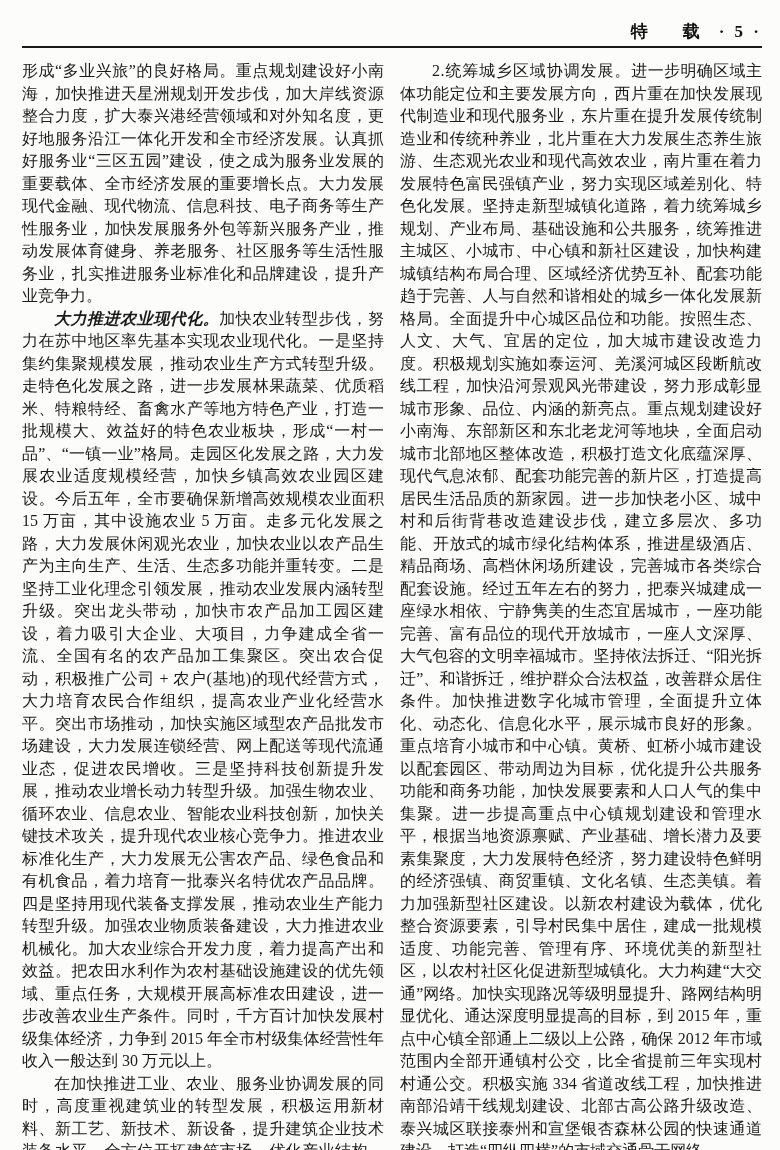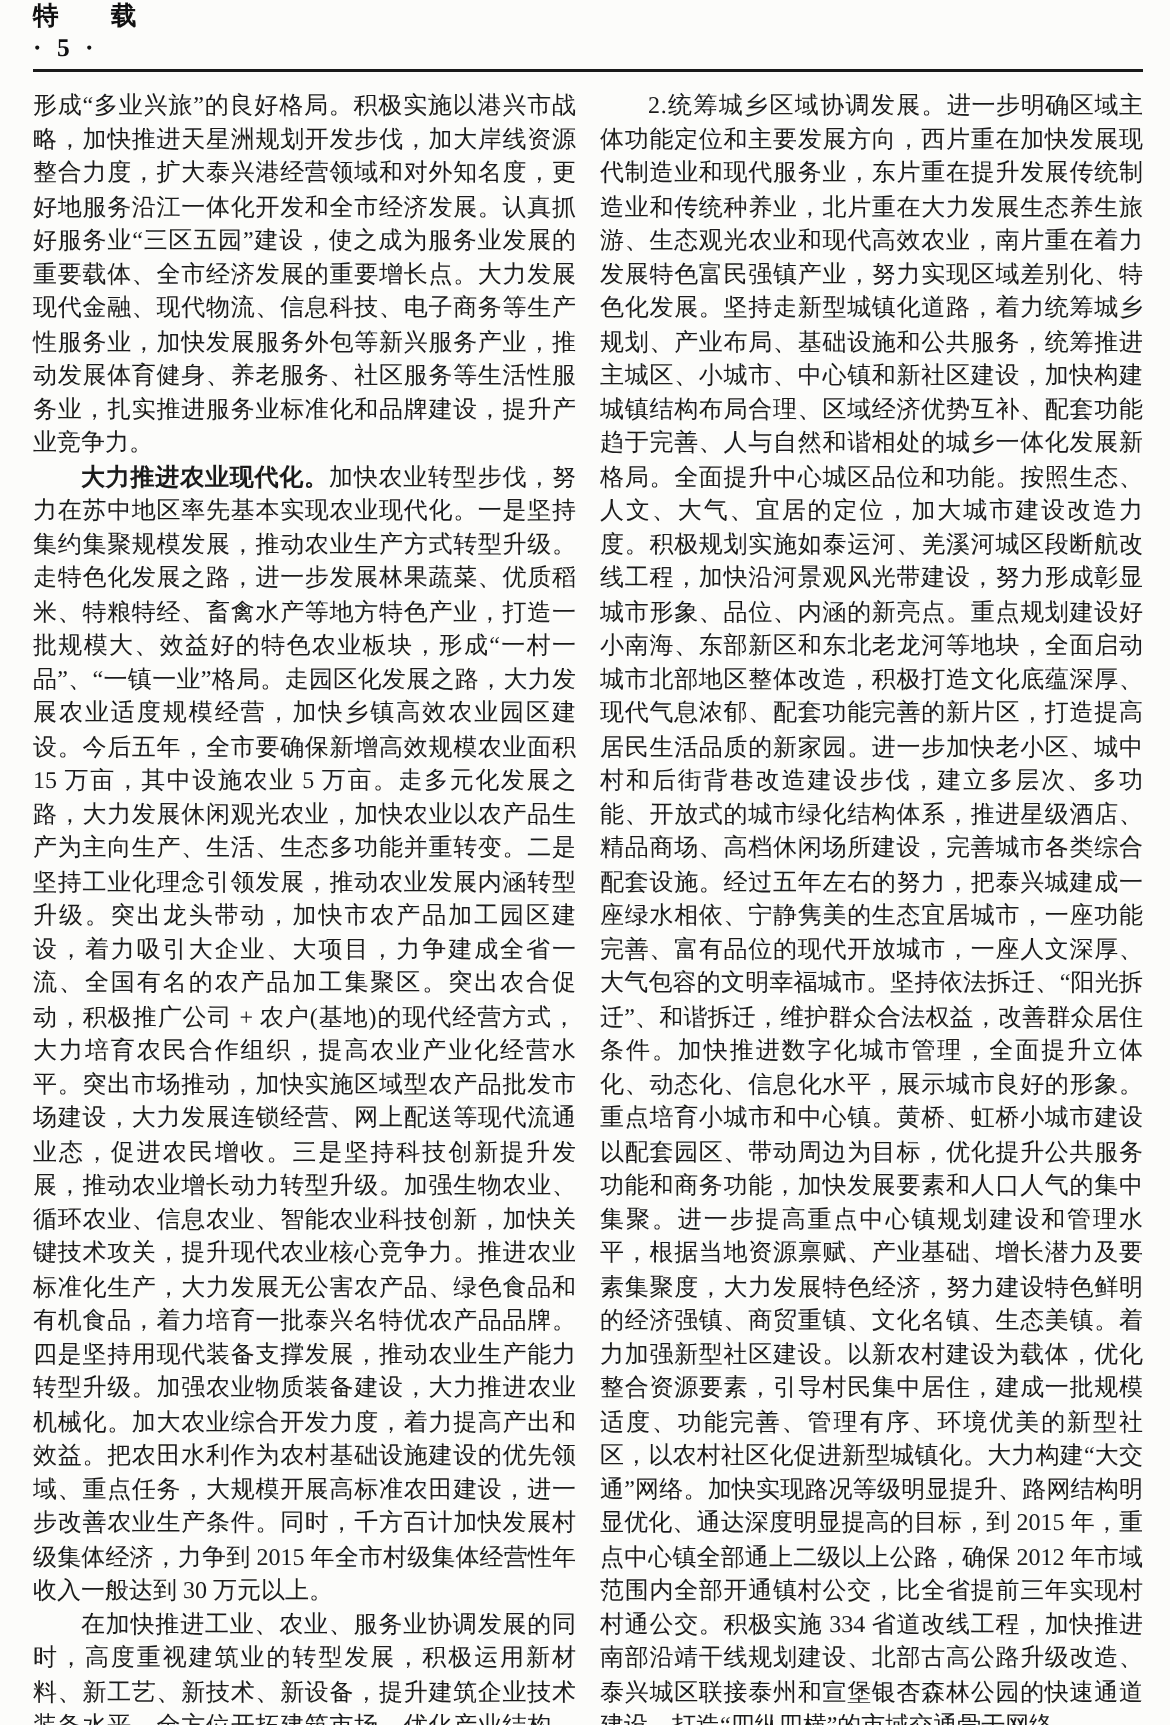--- a/index.html
+++ b/index.html
@@ -20,21 +20,20 @@
     padding: 20px 18px 0 22px;
   }
   .header {
     display: flex;
     justify-content: flex-end;
     align-items: baseline;
     height: 22px;
     font-size: 17px;
     font-weight: bold;
     color: #111;
-    flex-direction: column;
   }
   .header-title {
     letter-spacing: 9px;
     margin-right: 10px;
   }
   .header-page {
     letter-spacing: 3px;
   }
   .rule {
     border-top: 2px solid #1a1a1a;
@@ -52,35 +51,35 @@
   .column p {
     margin: 0;
     font-size: 16px;
     line-height: 22.5px;
     text-align: justify;
     text-justify: inter-ideograph;
     word-break: break-all;
     color: #1b1b1b;
   }
   .column p.indent { text-indent: 2em; }
-  .lead-bold { font-weight: bold; }
+  .lead-bold { font-weight: bold; font-style: italic; }
   .lead-kai { letter-spacing: 0.5px; }
 </style>
 </head>
 <body>
 
 <div class="page">
   <div class="header">
     <span class="header-title">特　载</span>
     <span class="header-page">· 5 ·</span>
   </div>
   <div class="rule"></div>
   <div class="columns">
     <div class="column" id="col-left">
-        <p><span>形成“多业兴旅”的良好格局。积极实施以港兴市战略，加快推进天星洲规划开发步伐，加大岸线资源整合力度，扩大泰兴港经营领域和对外知名度，更好地服务沿江一体化开发和全市经济发展。认真抓好服务业“三区五园”建设，使之成为服务业发展的重要载体、全市经济发展的重要增长点。大力发展现代金融、现代物流、信息科技、电子商务等生产性服务业，加快发展服务外包等新兴服务产业，推动发展体育健身、养老服务、社区服务等生活性服务业，扎实推进服务业标准化和品牌建设，提升产业竞争力。</span></p>
+        <p><span>形成“多业兴旅”的良好格局。重点规划建设好小南海，加快推进天星洲规划开发步伐，加大岸线资源整合力度，扩大泰兴港经营领域和对外知名度，更好地服务沿江一体化开发和全市经济发展。认真抓好服务业“三区五园”建设，使之成为服务业发展的重要载体、全市经济发展的重要增长点。大力发展现代金融、现代物流、信息科技、电子商务等生产性服务业，加快发展服务外包等新兴服务产业，推动发展体育健身、养老服务、社区服务等生活性服务业，扎实推进服务业标准化和品牌建设，提升产业竞争力。</span></p>
         <p class="indent"><span class="lead-bold">大力推进农业现代化。</span><span>加快农业转型步伐，努力在苏中地区率先基本实现农业现代化。一是坚持集约集聚规模发展，推动农业生产方式转型升级。走特色化发展之路，进一步发展林果蔬菜、优质稻米、特粮特经、畜禽水产等地方特色产业，打造一批规模大、效益好的特色农业板块，形成“一村一品”、“一镇一业”格局。走园区化发展之路，大力发展农业适度规模经营，加快乡镇高效农业园区建设。今后五年，全市要确保新增高效规模农业面积 15 万亩，其中设施农业 5 万亩。走多元化发展之路，大力发展休闲观光农业，加快农业以农产品生产为主向生产、生活、生态多功能并重转变。二是坚持工业化理念引领发展，推动农业发展内涵转型升级。突出龙头带动，加快市农产品加工园区建设，着力吸引大企业、大项目，力争建成全省一流、全国有名的农产品加工集聚区。突出农合促动，积极推广公司 + 农户(基地)的现代经营方式，大力培育农民合作组织，提高农业产业化经营水平。突出市场推动，加快实施区域型农产品批发市场建设，大力发展连锁经营、网上配送等现代流通业态，促进农民增收。三是坚持科技创新提升发展，推动农业增长动力转型升级。加强生物农业、循环农业、信息农业、智能农业科技创新，加快关键技术攻关，提升现代农业核心竞争力。推进农业标准化生产，大力发展无公害农产品、绿色食品和有机食品，着力培育一批泰兴名特优农产品品牌。四是坚持用现代装备支撑发展，推动农业生产能力转型升级。加强农业物质装备建设，大力推进农业机械化。加大农业综合开发力度，着力提高产出和效益。把农田水利作为农村基础设施建设的优先领域、重点任务，大规模开展高标准农田建设，进一步改善农业生产条件。同时，千方百计加快发展村级集体经济，力争到 2015 年全市村级集体经营性年收入一般达到 30 万元以上。</span></p>
         <p class="indent"><span>在加快推进工业、农业、服务业协调发展的同时，高度重视建筑业的转型发展，积极运用新材料、新工艺、新技术、新设备，提升建筑企业技术装备水平，全方位开拓建筑市场，优化产业结构，加快实现建筑大市向建筑强市的跨越。</span></p>
       </div>
     <div class="column" id="col-right">
         <p class="indent"><span class="lead-kai">2.统筹城乡区域协调发展。</span><span>进一步明确区域主体功能定位和主要发展方向，西片重在加快发展现代制造业和现代服务业，东片重在提升发展传统制造业和传统种养业，北片重在大力发展生态养生旅游、生态观光农业和现代高效农业，南片重在着力发展特色富民强镇产业，努力实现区域差别化、特色化发展。坚持走新型城镇化道路，着力统筹城乡规划、产业布局、基础设施和公共服务，统筹推进主城区、小城市、中心镇和新社区建设，加快构建城镇结构布局合理、区域经济优势互补、配套功能趋于完善、人与自然和谐相处的城乡一体化发展新格局。全面提升中心城区品位和功能。按照生态、人文、大气、宜居的定位，加大城市建设改造力度。积极规划实施如泰运河、羌溪河城区段断航改线工程，加快沿河景观风光带建设，努力形成彰显城市形象、品位、内涵的新亮点。重点规划建设好小南海、东部新区和东北老龙河等地块，全面启动城市北部地区整体改造，积极打造文化底蕴深厚、现代气息浓郁、配套功能完善的新片区，打造提高居民生活品质的新家园。进一步加快老小区、城中村和后街背巷改造建设步伐，建立多层次、多功能、开放式的城市绿化结构体系，推进星级酒店、精品商场、高档休闲场所建设，完善城市各类综合配套设施。经过五年左右的努力，把泰兴城建成一座绿水相依、宁静隽美的生态宜居城市，一座功能完善、富有品位的现代开放城市，一座人文深厚、大气包容的文明幸福城市。坚持依法拆迁、“阳光拆迁”、和谐拆迁，维护群众合法权益，改善群众居住条件。加快推进数字化城市管理，全面提升立体化、动态化、信息化水平，展示城市良好的形象。重点培育小城市和中心镇。黄桥、虹桥小城市建设以配套园区、带动周边为目标，优化提升公共服务功能和商务功能，加快发展要素和人口人气的集中集聚。进一步提高重点中心镇规划建设和管理水平，根据当地资源禀赋、产业基础、增长潜力及要素集聚度，大力发展特色经济，努力建设特色鲜明的经济强镇、商贸重镇、文化名镇、生态美镇。着力加强新型社区建设。以新农村建设为载体，优化整合资源要素，引导村民集中居住，建成一批规模适度、功能完善、管理有序、环境优美的新型社区，以农村社区化促进新型城镇化。大力构建“大交通”网络。加快实现路况等级明显提升、路网结构明显优化、通达深度明显提高的目标，到 2015 年，重点中心镇全部通上二级以上公路，确保 2012 年市域范围内全部开通镇村公交，比全省提前三年实现村村通公交。积极实施 334 省道改线工程，加快推进南部沿靖干线规划建设、北部古高公路升级改造、泰兴城区联接泰州和宣堡银杏森林公园的快速通道建设，打造“四纵四横”的市域交通骨干网络。</span></p>
       </div>
   </div>
 </div>
 
 </body></html>

